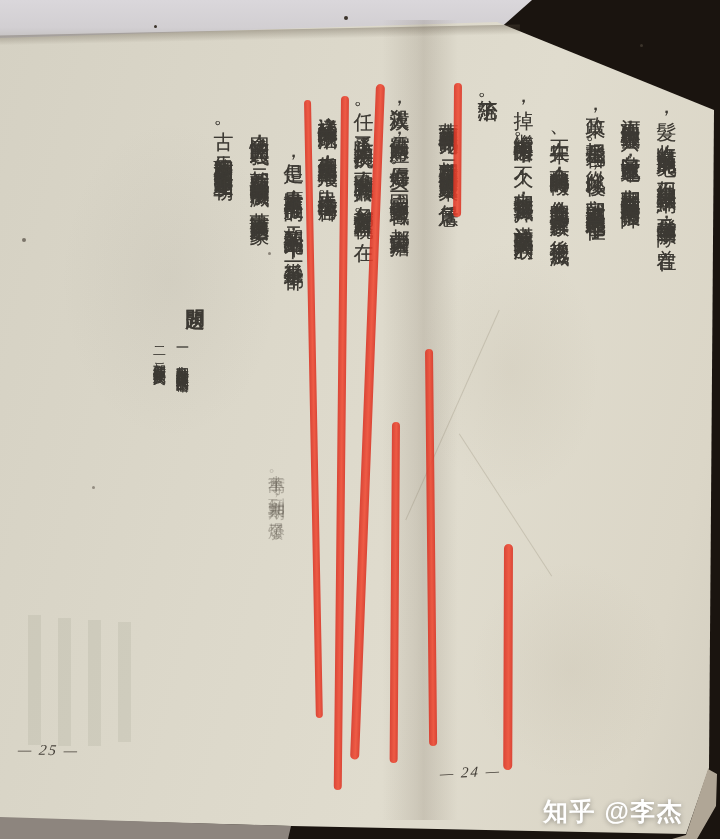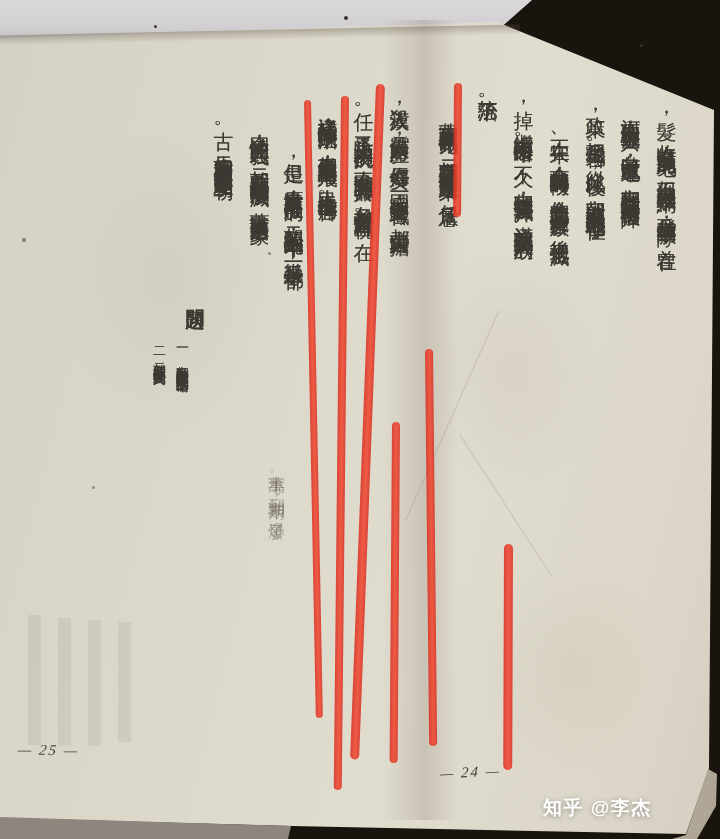--- a/index.html
+++ b/index.html
@@ -83,21 +83,21 @@
     letter-spacing:2px;
     color:#433e37;
     white-space:nowrap;
   }
   #pagenum-24{left:440px;top:764px;transform:rotate(-3deg) skewX(-6deg);}
   #pagenum-25{left:18px;top:742px;transform:rotate(1deg) skewX(-6deg);}
 
   #watermark{
     position:absolute;left:543px;top:795px;
     font-family:"Liberation Sans", sans-serif;
-    font-size:19px;font-weight:600;color:#fff;
+    font-size:25px;font-weight:600;color:#fff;
     letter-spacing:1.5px;white-space:nowrap;
     text-shadow:0 1px 5px rgba(0,0,0,.35);
   }
 </style>
 </head>
 <body>
 
 <div id="stage">
 
   <div id="top-strip"></div>

